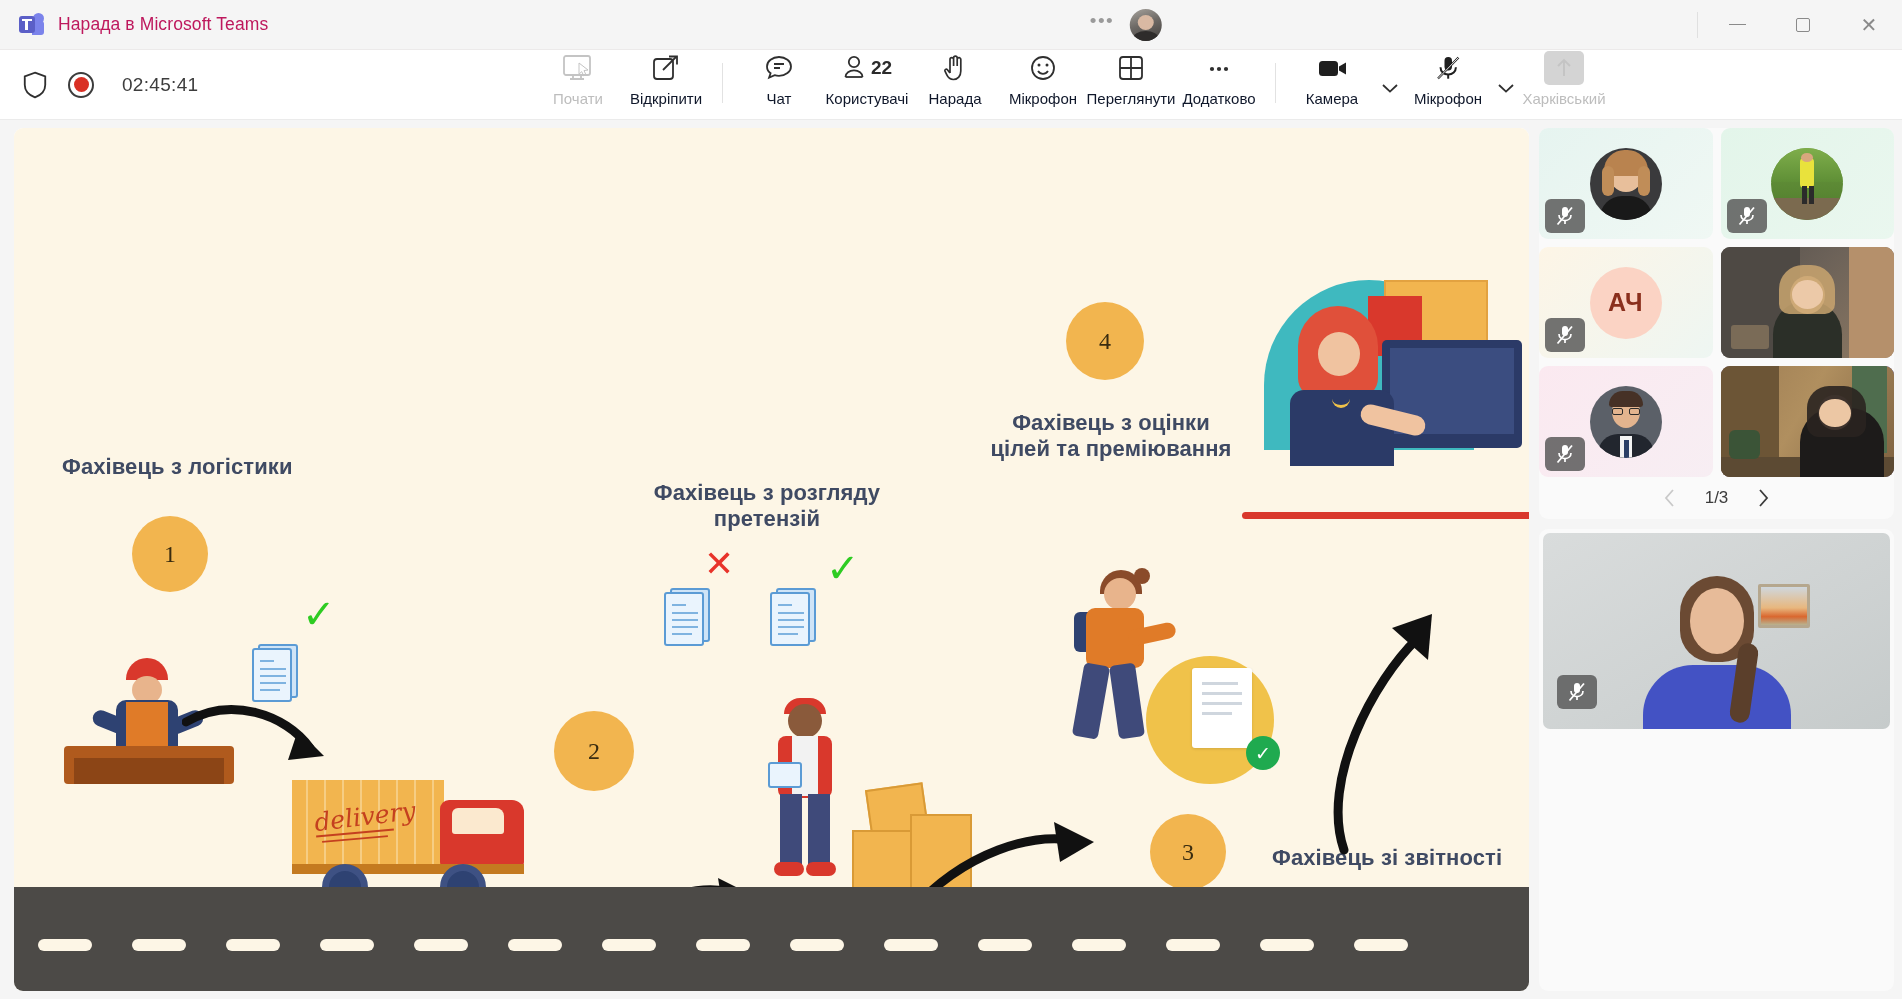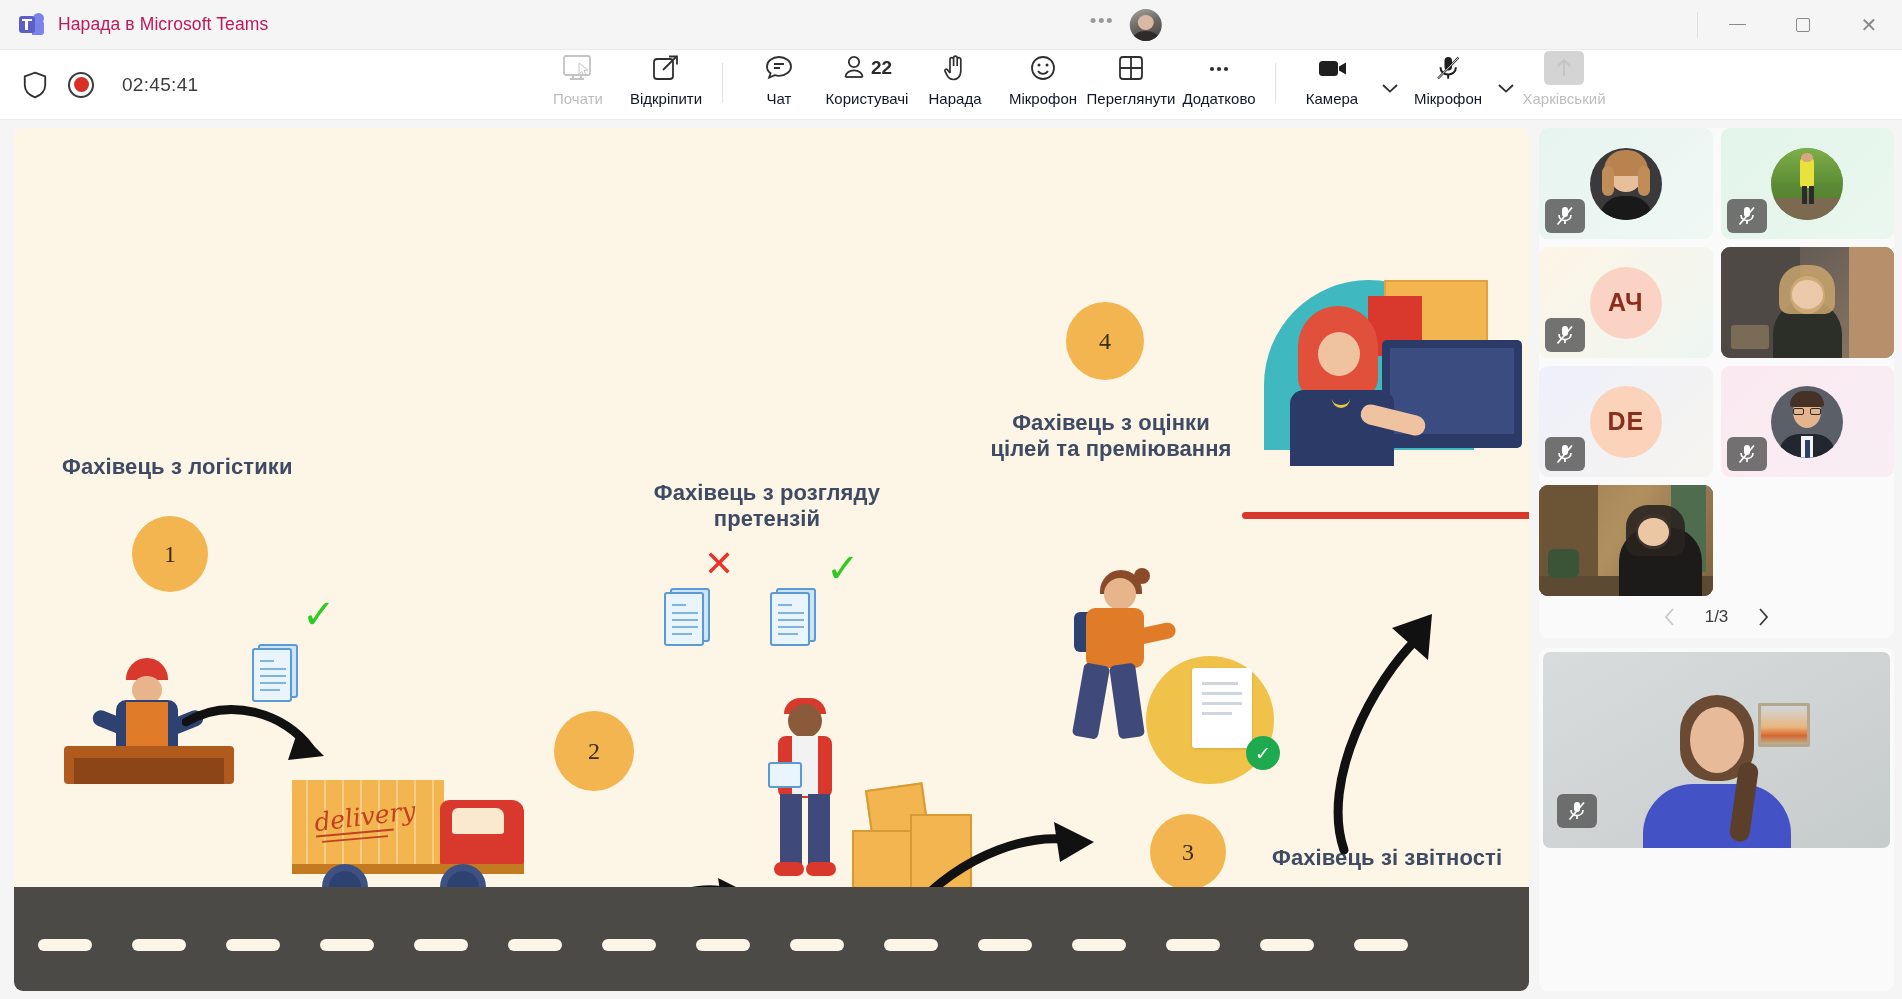--- a/index.html
+++ b/index.html
@@ -1033,31 +1033,20 @@
               <div style="position:absolute;left:0;top:0;width:46%;height:100%;background:#4e4944;"></div>
               <div style="position:absolute;right:0;top:0;width:26%;height:100%;background:#b5906b;"></div>
               <div style="position:absolute;left:30%;bottom:0;width:40%;height:52%;border-radius:36px 36px 0 0;background:#2b2f28;"></div>
               <div style="position:absolute;left:40%;top:26%;width:20%;height:34%;border-radius:50%;background:#e7c3a2;"></div>
               <div style="position:absolute;left:34%;top:16%;width:32%;height:44%;border-radius:24px 24px 10px 10px;background:#c9a46f;opacity:.85;"></div>
               <div style="position:absolute;left:41%;top:30%;width:18%;height:26%;border-radius:50%;background:#ecc9a8;"></div>
               <div style="position:absolute;left:6%;bottom:8%;width:22%;height:22%;background:#7a6b57;border-radius:3px;"></div>
             </div>
           </div>
 
-          <div class="tile" style="background:linear-gradient(135deg,#eef0fa,#f6f4ef);">
-            <div class="initials" style="background:#fbd3bb;color:#8a2f1d;">DE</div>
-            <div class="mic-off">
-              <svg width="20" height="22" viewBox="0 0 20 22">
-                  <rect x="7" y="2" width="6" height="10" rx="3" fill="#fff"></rect>
-                  <path d="M4 10c0 3.2 2.6 5.6 6 5.6s6-2.4 6-5.6" fill="none" stroke="#fff" stroke-width="1.7"></path>
-                  <path d="M10 15.6V19" stroke="#fff" stroke-width="1.7"></path>
-                  <path d="M2.5 19.5 L17 2.5" stroke="#fff" stroke-width="1.8"></path>
-                </svg>
-            </div>
-          </div>
 
           <div class="tile" style="background:linear-gradient(135deg,#fbe9f0,#f7eef3);">
             <div class="photo" style="background:#5b6068;">
               <div style="position:absolute;left:22px;top:10px;width:28px;height:32px;border-radius:50%;background:#e3b48e;"></div>
               <div style="position:absolute;left:19px;top:5px;width:34px;height:16px;border-radius:17px 17px 3px 3px;background:#463126;"></div>
               <div style="position:absolute;left:22px;top:22px;width:11px;height:7px;border:1.5px solid #2b2b2b;border-radius:2px;"></div>
               <div style="position:absolute;left:39px;top:22px;width:11px;height:7px;border:1.5px solid #2b2b2b;border-radius:2px;"></div>
               <div style="position:absolute;left:8px;bottom:-6px;width:56px;height:30px;border-radius:20px 20px 0 0;background:#22262e;"></div>
               <div style="position:absolute;left:30px;bottom:0px;width:12px;height:22px;background:#f3f3f3;"></div>
               <div style="position:absolute;left:34px;bottom:0px;width:5px;height:18px;background:#2b3f66;"></div>

